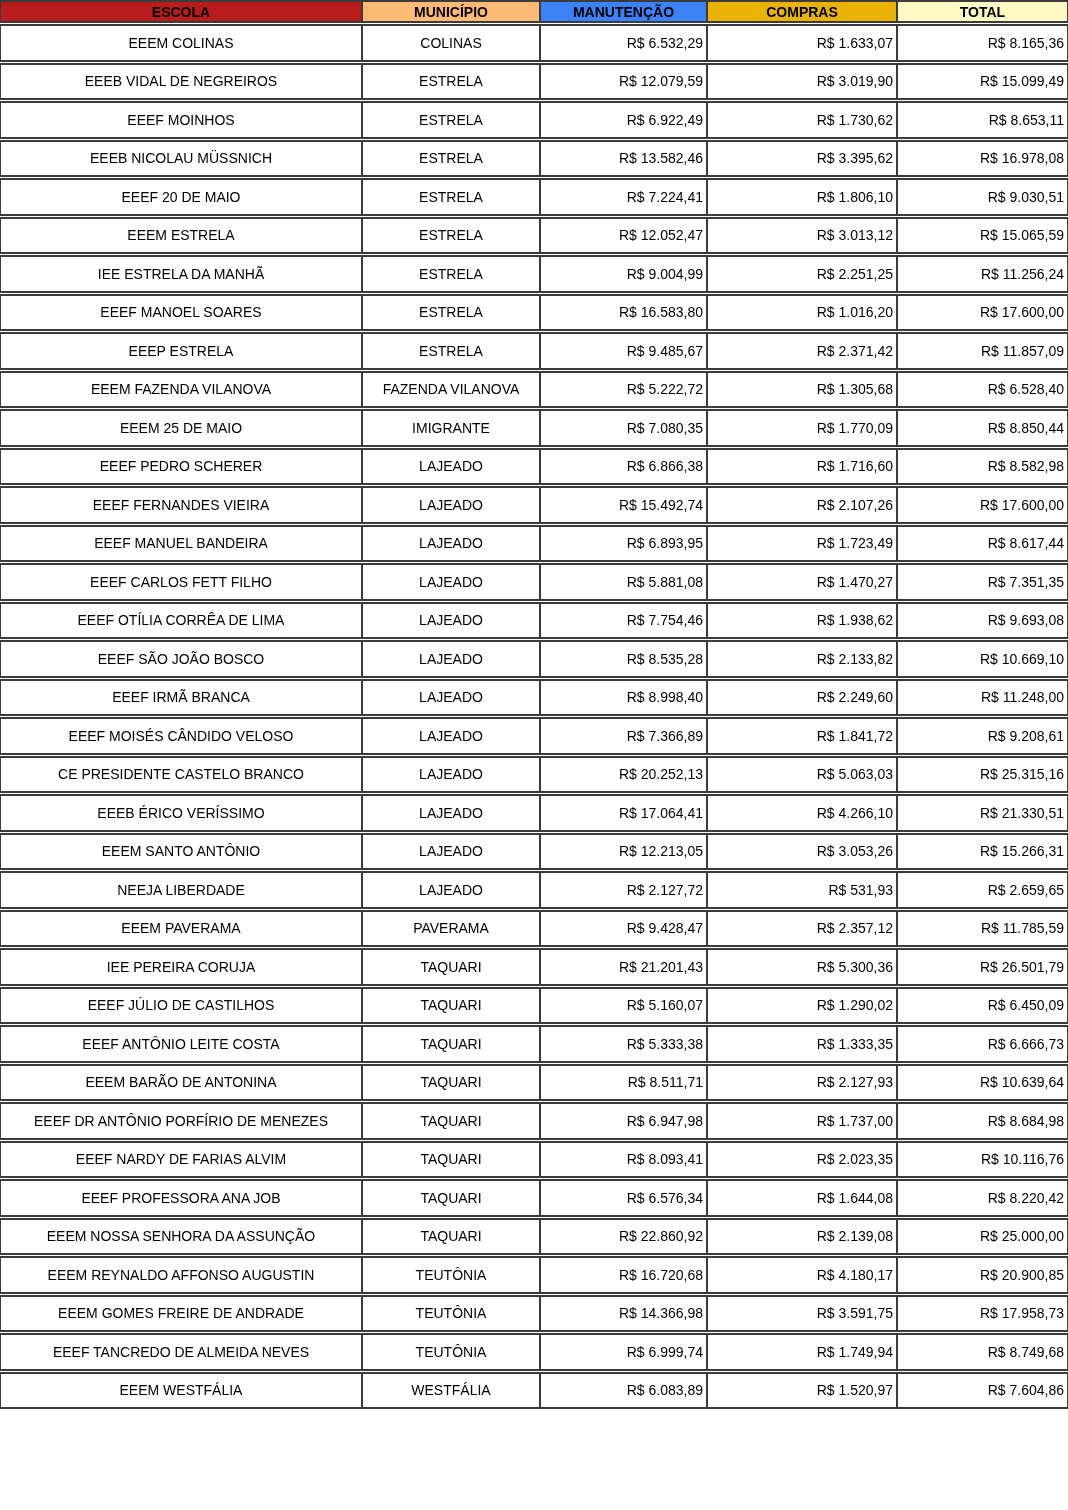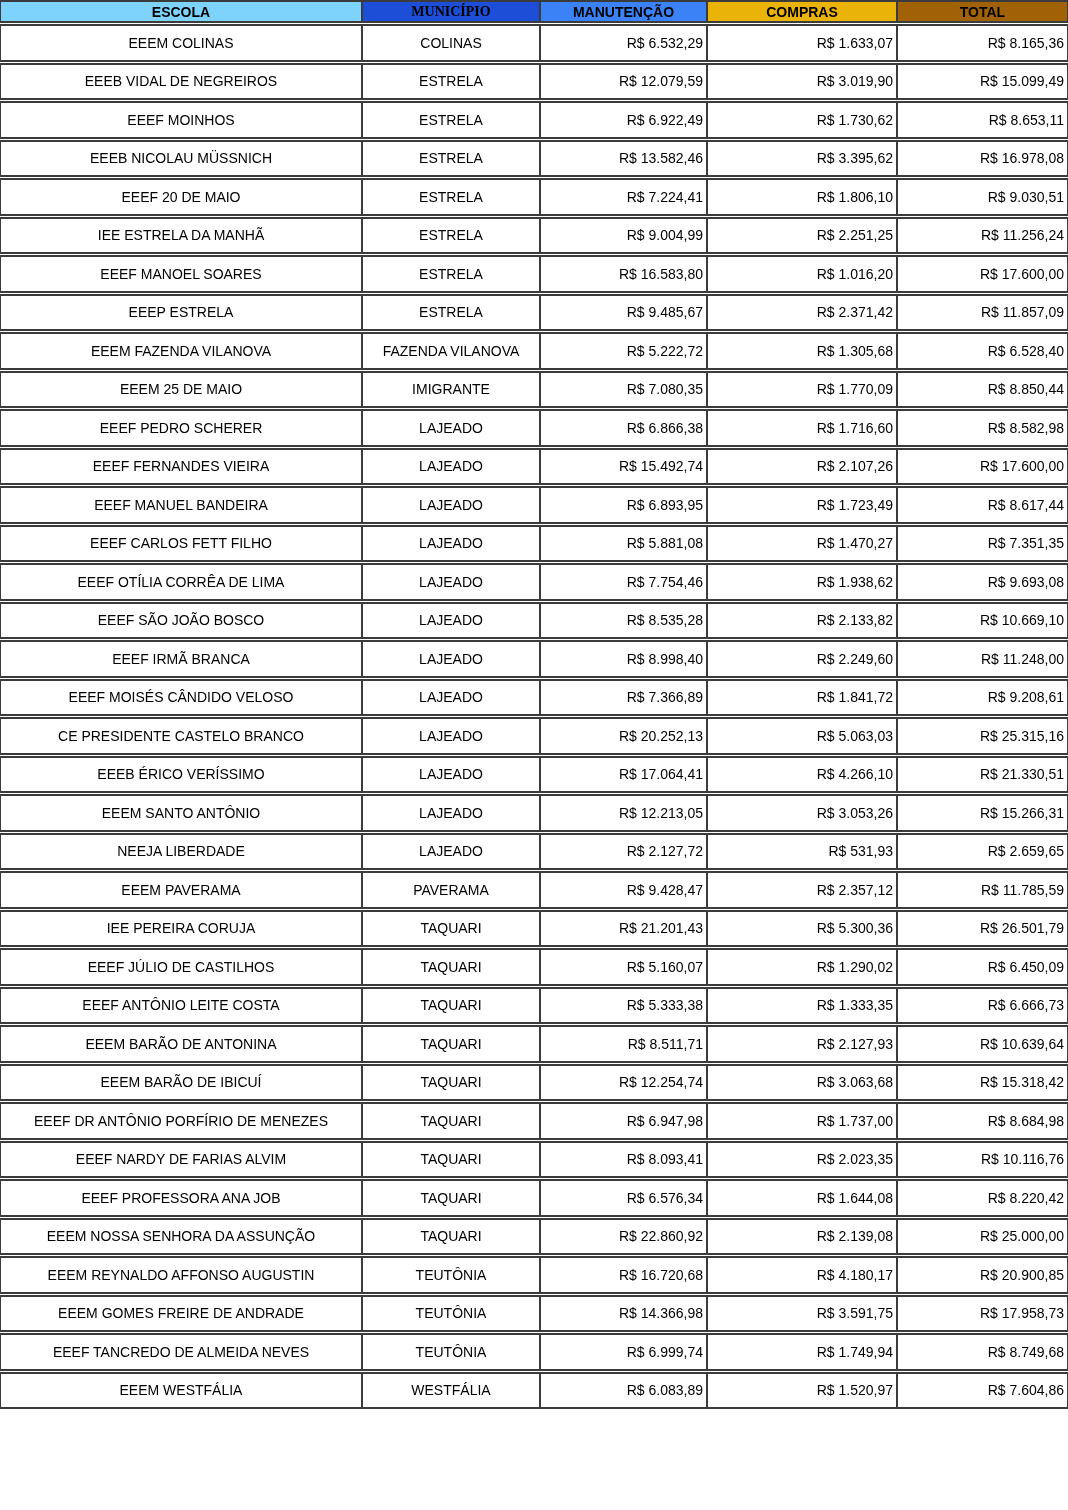--- a/index.html
+++ b/index.html
@@ -58,25 +58,25 @@
   <table class="grid">
     <colgroup>
       <col style="width:362px">
       <col style="width:178px">
       <col style="width:167px">
       <col style="width:190px">
       <col style="width:171px">
     </colgroup>
     <thead>
       <tr>
-        <th style="background: #7dd3fc;">ESCOLA</th>
-        <th style="background: #1d4ed8; font-family: Liberation Serif, serif;">MUNICÍPIO</th>
+        <th style="background: #b91c1c;">ESCOLA</th>
+        <th style="background: #fdba74;">MUNICÍPIO</th>
         <th style="background: #3b82f6;">MANUTENÇÃO</th>
         <th style="background: #eab308;">COMPRAS</th>
-        <th style="background: #a16207;">TOTAL</th>
+        <th style="background: #fef9c3;">TOTAL</th>
       </tr>
     </thead>
     <tbody>
         <tr>
     <td class="text">EEEM COLINAS</td>
     <td class="text">COLINAS</td>
     <td class="money">R$ 6.532,29</td>
     <td class="money">R$ 1.633,07</td>
     <td class="money">R$ 8.165,36</td>
   </tr>
@@ -102,20 +102,27 @@
     <td class="money">R$ 16.978,08</td>
   </tr>
         <tr>
     <td class="text">EEEF 20 DE MAIO</td>
     <td class="text">ESTRELA</td>
     <td class="money">R$ 7.224,41</td>
     <td class="money">R$ 1.806,10</td>
     <td class="money">R$ 9.030,51</td>
   </tr>
         <tr>
+    <td class="text">EEEM ESTRELA</td>
+    <td class="text">ESTRELA</td>
+    <td class="money">R$ 12.052,47</td>
+    <td class="money">R$ 3.013,12</td>
+    <td class="money">R$ 15.065,59</td>
+  </tr>
+        <tr>
     <td class="text">IEE ESTRELA DA MANHÃ</td>
     <td class="text">ESTRELA</td>
     <td class="money">R$ 9.004,99</td>
     <td class="money">R$ 2.251,25</td>
     <td class="money">R$ 11.256,24</td>
   </tr>
         <tr>
     <td class="text">EEEF MANOEL SOARES</td>
     <td class="text">ESTRELA</td>
     <td class="money">R$ 16.583,80</td>
@@ -256,27 +263,20 @@
     <td class="money">R$ 6.666,73</td>
   </tr>
         <tr>
     <td class="text">EEEM BARÃO DE ANTONINA</td>
     <td class="text">TAQUARI</td>
     <td class="money">R$ 8.511,71</td>
     <td class="money">R$ 2.127,93</td>
     <td class="money">R$ 10.639,64</td>
   </tr>
         <tr>
-    <td class="text">EEEM BARÃO DE IBICUÍ</td>
-    <td class="text">TAQUARI</td>
-    <td class="money">R$ 12.254,74</td>
-    <td class="money">R$ 3.063,68</td>
-    <td class="money">R$ 15.318,42</td>
-  </tr>
-        <tr>
     <td class="text">EEEF DR ANTÔNIO PORFÍRIO DE MENEZES</td>
     <td class="text">TAQUARI</td>
     <td class="money">R$ 6.947,98</td>
     <td class="money">R$ 1.737,00</td>
     <td class="money">R$ 8.684,98</td>
   </tr>
         <tr>
     <td class="text">EEEF NARDY DE FARIAS ALVIM</td>
     <td class="text">TAQUARI</td>
     <td class="money">R$ 8.093,41</td>

